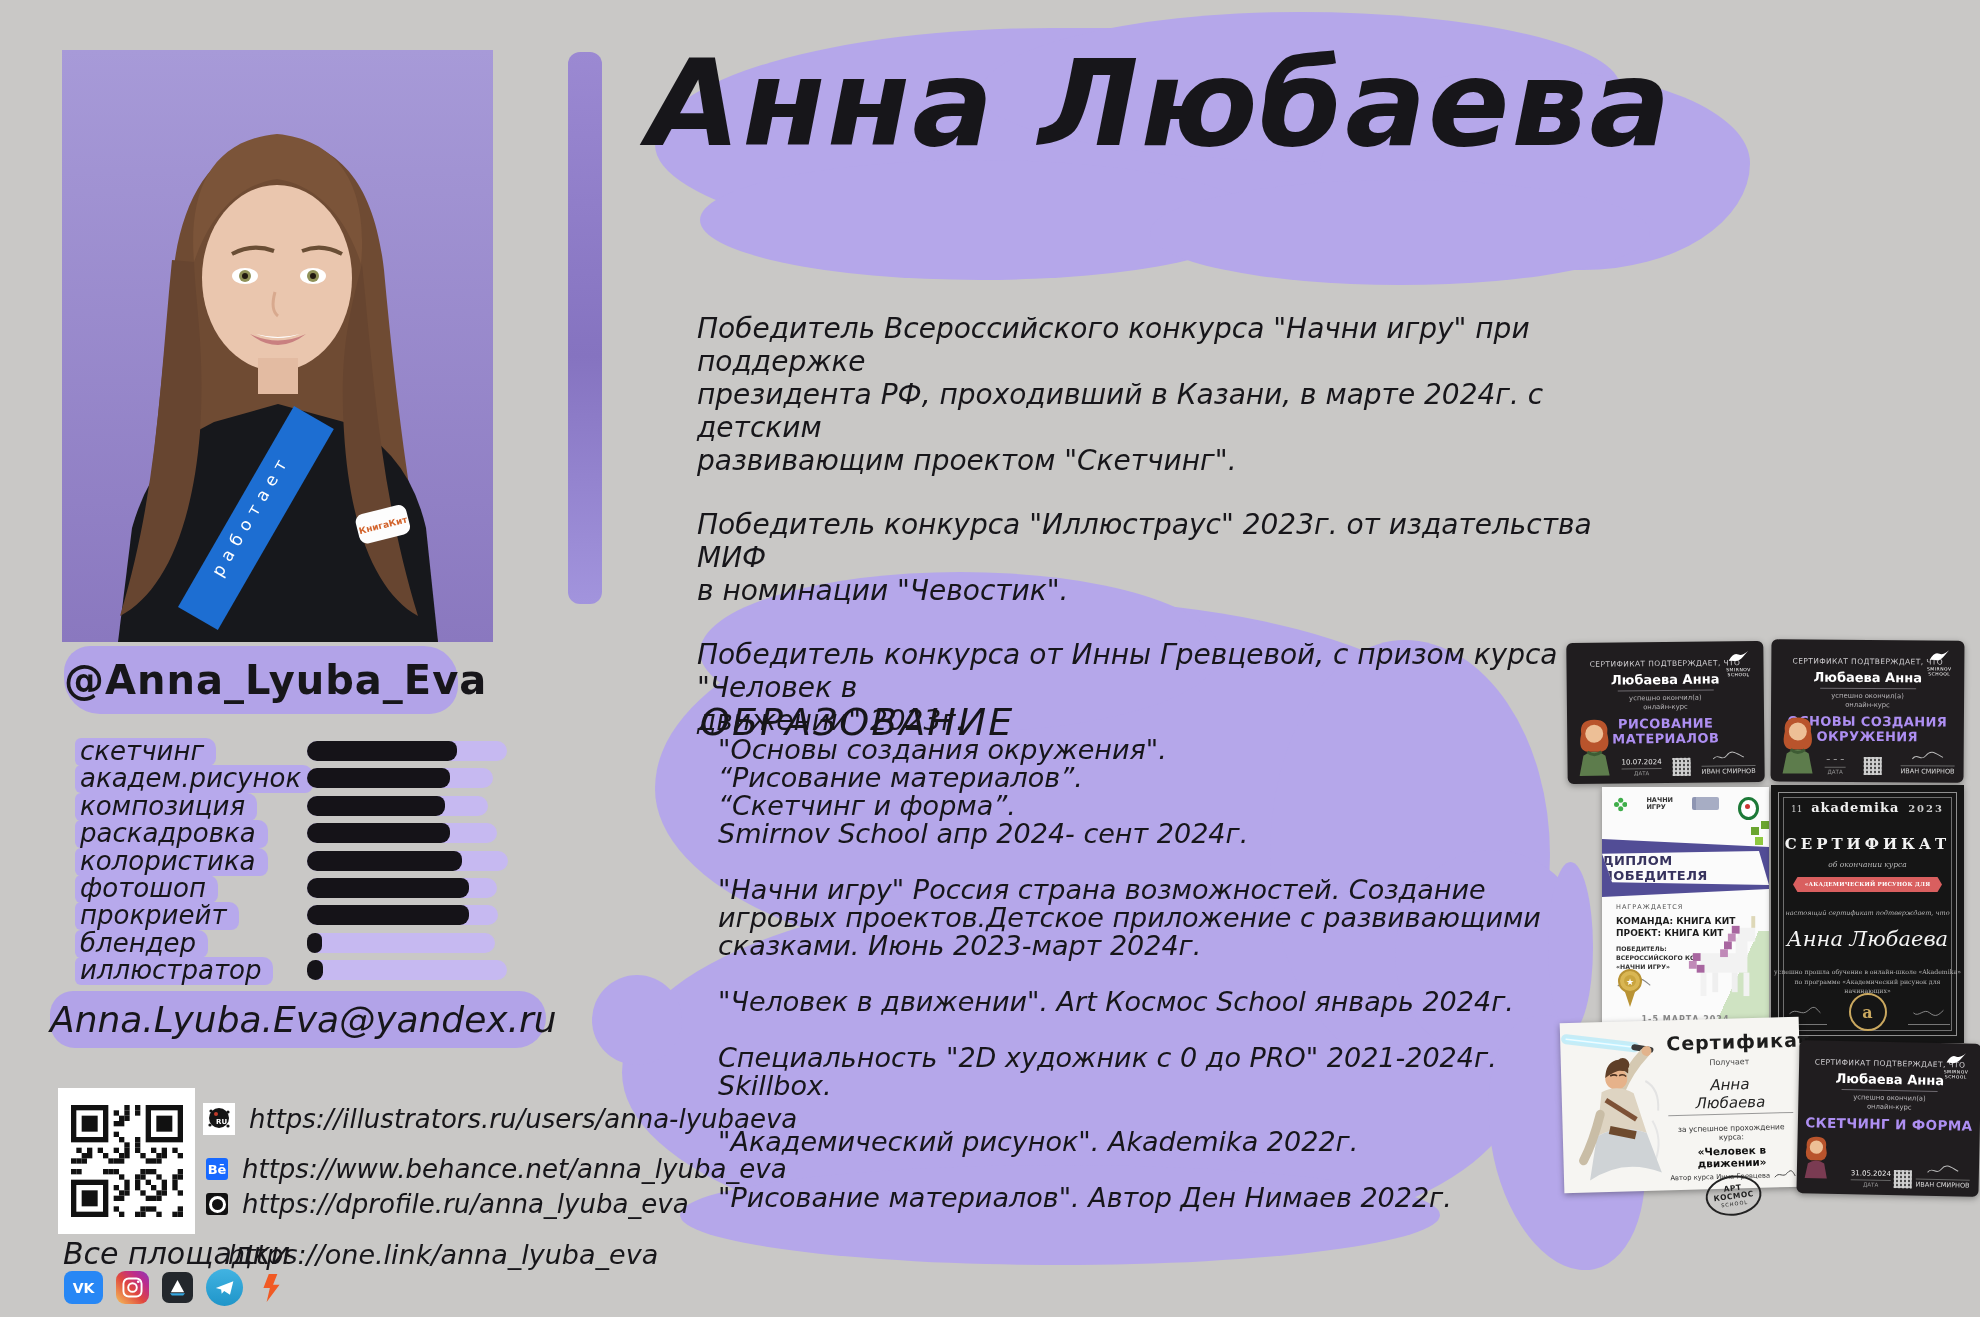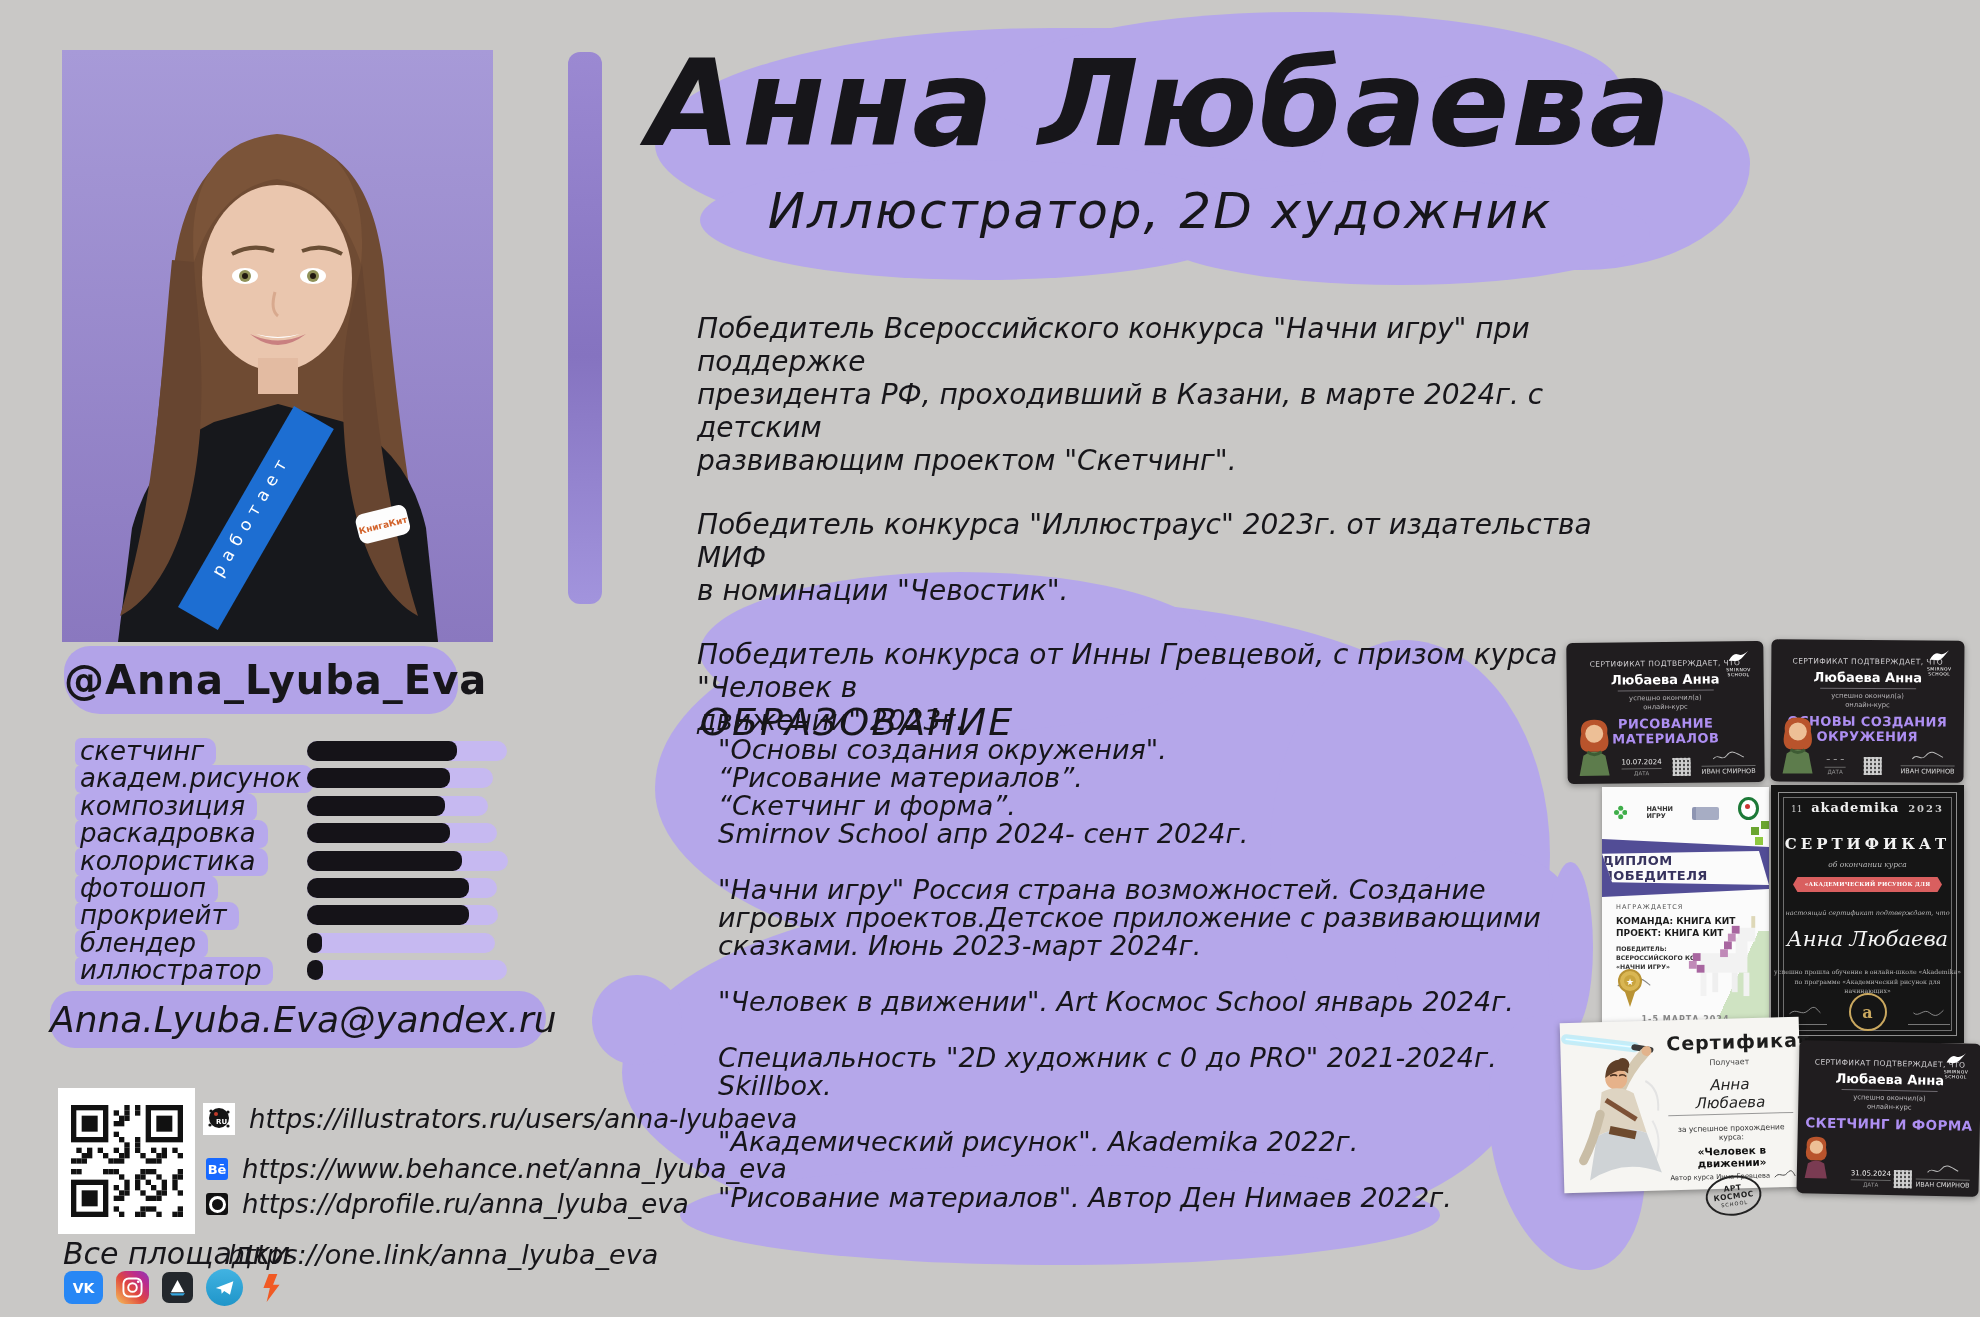--- a/index.html
+++ b/index.html
@@ -100,21 +100,21 @@
   .cs-foot{position:absolute;bottom:7px;left:54px;right:9px;display:flex;justify-content:space-between;align-items:flex-end}
   .cs-date{font-size:7px;color:#eee;text-align:center}
   .cs-datelabel{display:block;font-size:5.5px;color:#999;border-top:1px solid #666;margin-top:2px;padding-top:1px}
   .mini-qr{width:18px;height:18px;background:
      repeating-linear-gradient(90deg,#cfcfcf 0 2px,transparent 2px 4px),
      repeating-linear-gradient(0deg,#bdbdbd 0 2px,#4a4a4a 2px 4px)}
   .cs-signer{font-size:6.5px;color:#ddd;text-align:center}
   .cs-signer .sigline{display:block;border-top:1px solid #666;margin-top:1px;padding-top:1px}
   .cs-char{position:absolute;left:4px;bottom:4px;width:46px;height:64px}
 
-  .cd-logos{display:flex;align-items:flex-end;gap:19px;padding:10px 10px 0 12px}
+  .cd-logos{display:flex;align-items:flex-start;gap:19px;padding:10px 10px 0 12px}
   .cd-ni-text{font-size:6.5px;font-weight:bold;color:#333;line-height:1.1;white-space:pre-line}
   .cd-mid{width:30px;height:13px;background:#a7adc4;border-radius:2px;
     background-image:linear-gradient(90deg,#8e95b2 0 4px,transparent 4px 8px)}
   .cd-tat{width:17px;height:17px;border-radius:50%;border:3px solid #1d7a38;background:#fff;position:relative}
   .cd-tat i{position:absolute;left:4px;top:4px;width:5px;height:5px;background:#c33;border-radius:50%}
   .cd-pix{position:absolute;right:10px;top:40px;width:8px;height:8px;background:#6aa52f;box-shadow:10px -6px 0 #6aa52f,4px 10px 0 #8fc93f}
   .cd-band{position:absolute;top:52px;left:0;width:100%;height:58px;background:#524d96;
     clip-path:polygon(0 0,100% 14%,100% 86%,0 100%)}
   .cd-title{position:absolute;top:64px;left:0;width:100%;height:34px;background:#fbfbfb;
     clip-path:polygon(0 8%,94% 0,100% 100%,6% 92%);display:flex;align-items:center;justify-content:center;
@@ -414,21 +414,20 @@
         </svg>
       </span>
       <span class="ic s-bo">
         <svg width="24" height="30" viewBox="0 0 20 28">
           <path d="M7,1 L15,1 L11,11 L17,11 L5,27 L8,14 L2,14 Z" fill="#f15a24"></path>
         </svg>
       </span>
     </div>
 
   <div class="title">Анна Любаева</div>
-  <div class="subtitle">Иллюстратор, 2D художник</div>
   <div id="achievements">
       <p class="pre">Победитель Всероссийского конкурса "Начни игру" при поддержке
 президента РФ, проходивший в Казани, в марте 2024г. с детским
 развивающим проектом "Скетчинг".</p>
       <p class="pre">Победитель конкурса "Иллюстраус" 2023г. от издательства МИФ
 в номинации "Чевостик".</p>
       <p class="pre">Победитель конкурса от Инны Гревцевой, с призом курса "Человек в
 движении" 2023г.</p>
     </div>
   <div class="edu-heading hand">ОБРАЗОВАНИЕ</div>

